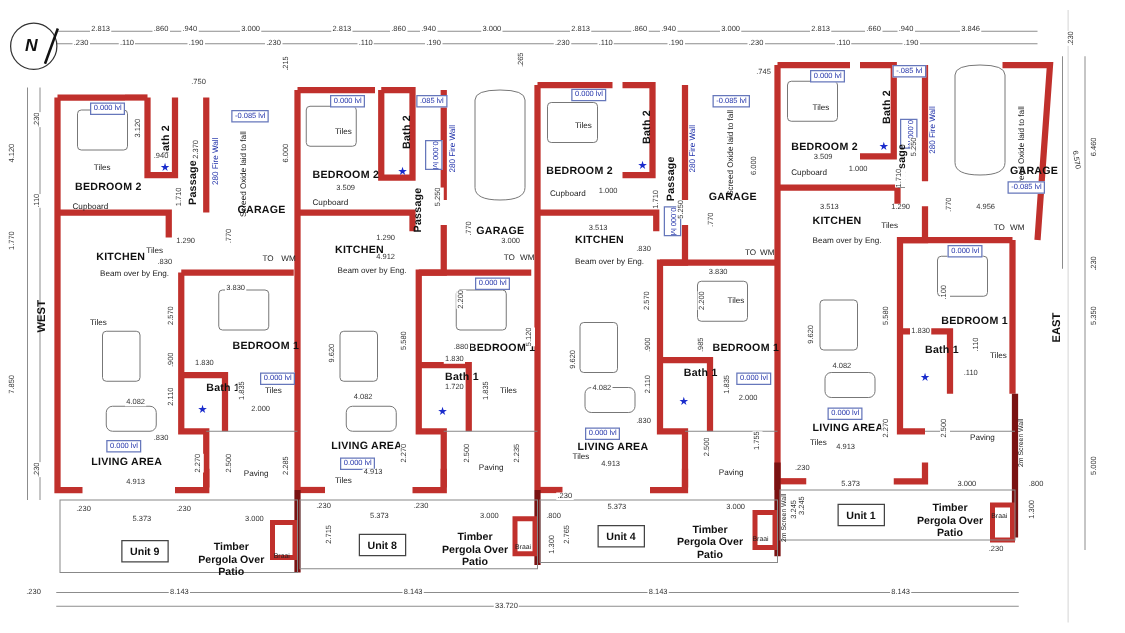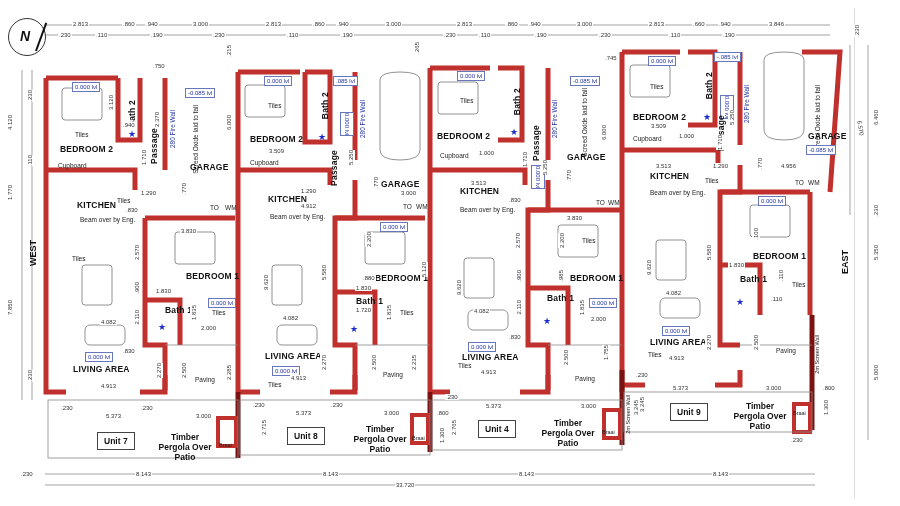--- a/index.html
+++ b/index.html
@@ -219,21 +219,21 @@
 <div class="lbl small" style="left:210px;top:205px">TO</div>
 <div class="lbl small" style="left:225px;top:205px">WM</div>
 <div class="lbl small" style="left:72px;top:256px">Tiles</div>
 <div class="lbl room" style="left:186px;top:272px">BEDROOM 1</div>
 <div class="lvl" style="left:208px;top:298px">0.000 lvl</div>
 <div class="lbl room" style="left:165px;top:306px">Bath 1</div>
 <div class="lbl small" style="left:212px;top:310px">Tiles</div>
 <div class="lvl" style="left:85px;top:352px">0.000 lvl</div>
 <div class="lbl room" style="left:73px;top:365px">LIVING AREA</div>
 <div class="lbl small" style="left:195px;top:377px">Paving</div>
-<div class="unit" style="left:97px;top:432px">Unit 7</div>
+<div class="unit" style="left:97px;top:432px">Unit 9</div>
 <div class="pergola" style="left:155px;top:432px;width:60px;white-space:normal">Timber Pergola Over Patio</div>
 <div class="lbl small" style="left:219px;top:443px;font-size:5.5px">Braai</div>
 <div class="dim" style="left:100px;top:319px">4.082</div>
 <div class="dim" style="left:100px;top:383px">4.913</div>
 <div class="dim" style="left:122px;top:348px">.830</div>
 <div class="dim" style="left:180px;top:228px">3.830</div>
 <div class="dim vdim" style="left:133px;top:245px">2.570</div>
 <div class="dim" style="left:155px;top:288px">1.830</div>
 <div class="dim vdim" style="left:133px;top:282px">.900</div>
 <div class="dim vdim" style="left:133px;top:310px">2.110</div>
@@ -385,21 +385,21 @@
 <div class="lbl small" style="left:808px;top:180px">WM</div>
 <div class="lvl" style="left:758px;top:196px">0.000 lvl</div>
 <div class="lbl room" style="left:753px;top:252px">BEDROOM 1</div>
 <div class="lbl room" style="left:740px;top:275px">Bath 1</div>
 <div class="lbl small" style="left:792px;top:282px">Tiles</div>
 <div class="lvl" style="left:662px;top:326px">0.000 lvl</div>
 <div class="lbl room" style="left:650px;top:338px">LIVING AREA</div>
 <div class="lbl small" style="left:648px;top:352px">Tiles</div>
 <div class="lbl small" style="left:776px;top:348px">Paving</div>
 <div class="lbl small vroom" style="left:815px;top:335px;font-size:5.5px">2m Screen Wall</div>
-<div class="unit" style="left:670px;top:403px">Unit 9</div>
+<div class="unit" style="left:670px;top:403px">Unit 1</div>
 <div class="pergola" style="left:730px;top:401px;width:60px;white-space:normal">Timber Pergola Over Patio</div>
 <div class="lbl small" style="left:793px;top:411px;font-size:5.5px">Braai</div>
 <div class="dim" style="left:650px;top:123px">3.509</div>
 <div class="dim" style="left:678px;top:133px">1.000</div>
 <div class="dim" style="left:655px;top:163px">3.513</div>
 <div class="dim" style="left:712px;top:163px">1.290</div>
 <div class="dim" style="left:780px;top:163px">4.956</div>
 <div class="dim vdim" style="left:716px;top:135px">1.710</div>
 <div class="dim vdim" style="left:728px;top:110px">5.250</div>
 <div class="dim vdim" style="left:756px;top:158px">.770</div>

